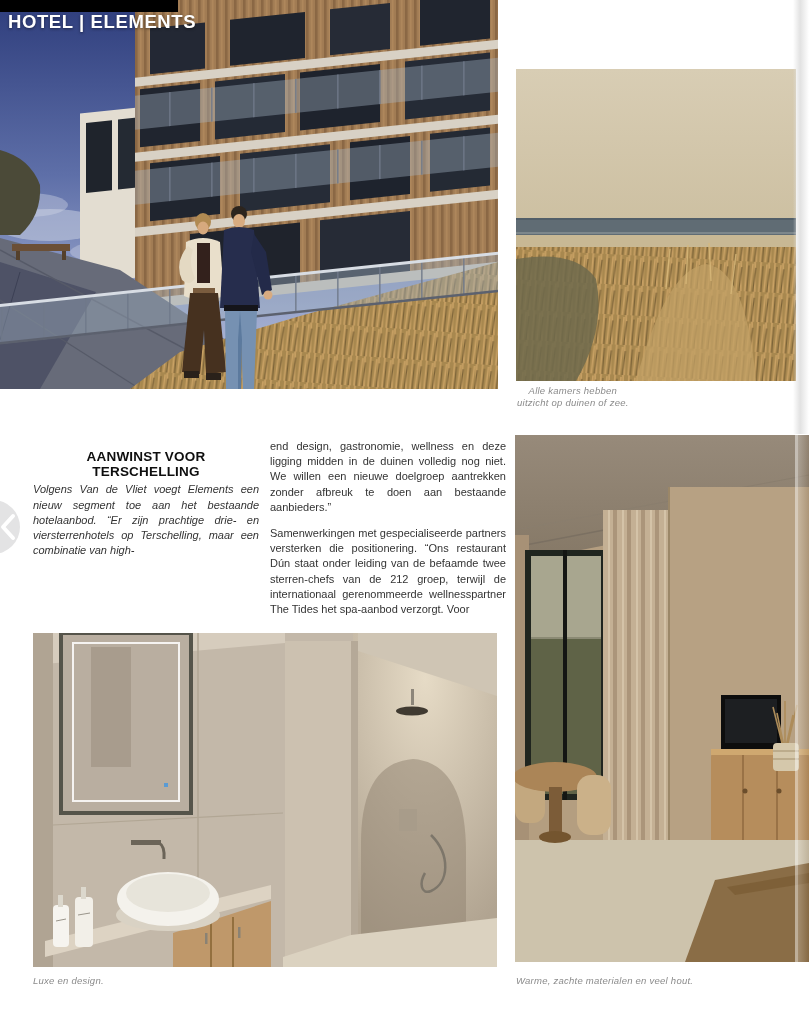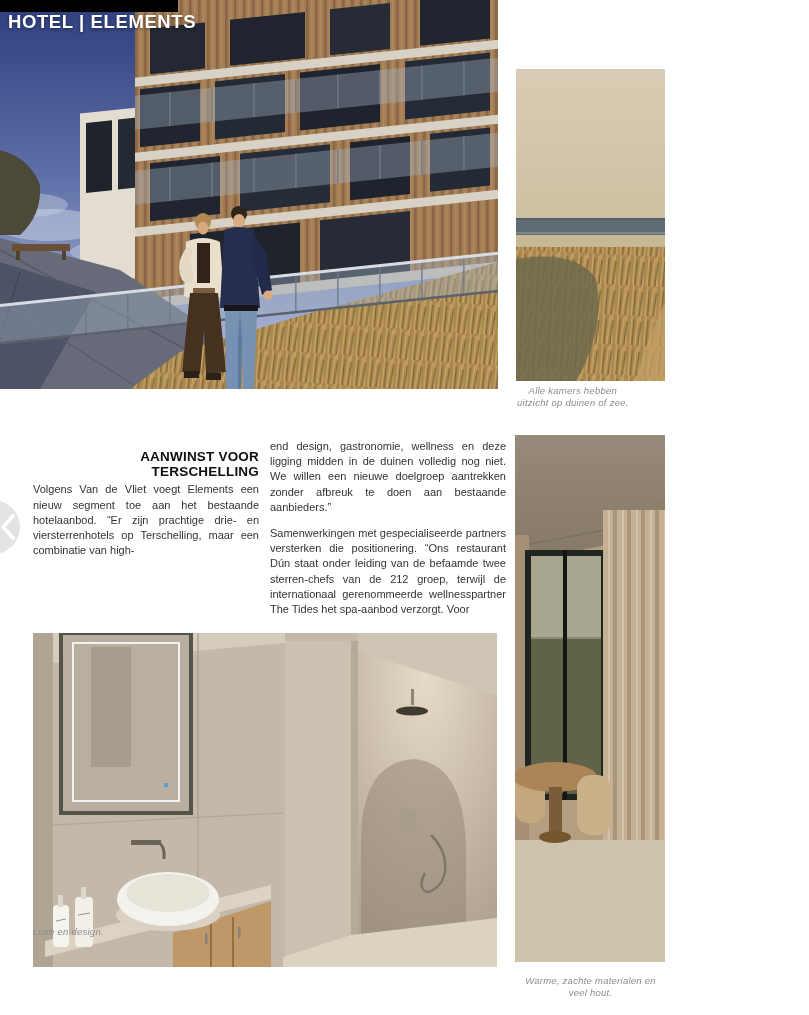--- a/index.html
+++ b/index.html
@@ -1,40 +1,40 @@
 <!DOCTYPE html>
 <html><head>
 <meta charset="utf-8">
 <style>
   html,body{margin:0;padding:0;background:#ffffff;}
-  #page{position:relative;width:665px;height:1015px;background:#ffffff;overflow:hidden;
+  #page{position:relative;width:809px;height:1015px;background:#ffffff;overflow:hidden;
         font-family:"Liberation Sans",sans-serif;}
   .photo{position:absolute;overflow:hidden;}
   .photo svg{display:block;}
   #main-photo{left:0;top:0;width:498px;height:389px;}
   #dunes-photo{left:516px;top:69px;width:280px;height:312px;}
   #bathroom-photo{left:33px;top:633px;width:464px;height:334px;}
   #interior-photo{left:515px;top:435px;width:294px;height:527px;}
   #header-bar{position:absolute;left:0;top:0;width:178px;height:12px;background:#000000;}
   #page-title{position:absolute;left:8px;top:11px;font-size:18.5px;font-weight:800;
       letter-spacing:.6px;color:#ffffff;text-shadow:0 1px 3px rgba(0,0,0,.45);white-space:nowrap;}
   .caption{position:absolute;font-size:9.5px;font-style:italic;color:#8b8b8b;
       letter-spacing:.25px;line-height:12px;white-space:pre-line;text-align:center;}
   #main-caption{left:33px;top:395px;}
   #dunes-caption{left:517px;top:385px;}
-  #bathroom-caption{left:33px;top:926px;}
+  #bathroom-caption{left:33px;top:975px;}
   #interior-caption{left:516px;top:975px;}
   .col{position:absolute;top:439px;width:226px;font-size:11px;line-height:15.2px;
       color:#333333;text-align:justify;}
   #col-left{left:33px;width:226px;}
   #col-right{left:270px;width:236px;}
   .col p{margin:0;}
   .col p + p{margin-top:11px;}
   .section-heading{margin:10px 0 3px 0;font-size:13.5px;font-weight:800;color:#0e0e0e;
-      letter-spacing:.2px;text-align:right;}
+      letter-spacing:.2px;text-align:center;}
   #page-edge-gradient{position:absolute;left:793px;top:0;width:16px;height:434px;
       background:linear-gradient(to right,rgba(255,255,255,0) 0%,#e2e2e2 45%,#ffffff 100%);}
   #page-gutter-line{position:absolute;left:795px;top:435px;width:3px;height:527px;
       background:rgba(255,255,255,.45);}
   #page-gutter-shade{position:absolute;left:798px;top:435px;width:11px;height:527px;
       background:linear-gradient(to right,rgba(255,255,255,.22),rgba(110,82,55,.14));}
   #prev-page-button{position:absolute;left:-34px;top:500px;width:54px;height:54px;
       border-radius:50%;background:#e3e3e4;border:none;cursor:pointer;display:flex;
       align-items:center;justify-content:flex-end;padding:0 4px 0 0;box-sizing:border-box;}
 </style>
@@ -171,21 +171,21 @@
       <path d="M0,190 Q60,180 80,210 Q90,260 60,312 L0,312 Z" fill="#6f6a4c" opacity="0.85"></path>
       <path d="M120,312 Q150,200 190,195 Q230,200 240,312 Z" fill="#c2a066" opacity="0.75"></path>
       <path d="M150,220 L154,180 M170,215 L172,176 M195,212 L193,174 M215,225 L220,185" stroke="#d8b97b" stroke-width="1.4" fill="none" opacity="0.8"></path>
     </svg>
   </figure>
   <figcaption class="caption" id="dunes-caption">Alle kamers hebben
 uitzicht op duinen of zee.</figcaption>
 
   <div class="col" id="col-left">
     <h3 class="section-heading">AANWINST VOOR TERSCHELLING</h3>
-    <p style="margin-top:0;">Volgens Van de Vliet voegt Elements een nieuw segment toe aan het bestaande hotelaanbod. “Er zijn prachtige drie- en viersterrenhotels op Terschelling, maar een combinatie van high-</p>
+    <p style="margin-top:0;font-style:italic;">Volgens Van de Vliet voegt Elements een nieuw segment toe aan het bestaande hotelaanbod. “Er zijn prachtige drie- en viersterrenhotels op Terschelling, maar een combinatie van high-</p>
   </div>
   <div class="col" id="col-right">
     <p>end design, gastronomie, wellness en deze ligging midden in de duinen volledig nog niet. We willen een nieuwe doelgroep aantrekken zonder afbreuk te doen aan bestaande aanbieders.”</p>
     <p>Samenwerkingen met gespecialiseerde partners versterken die positionering. “Ons restaurant Dún staat onder leiding van de befaamde twee sterren-chefs van de 212 groep, terwijl de internationaal gerenommeerde wellnesspartner The Tides het spa-aanbod verzorgt. Voor</p>
   </div>
 
   <figure class="photo" id="bathroom-photo" style="margin:0;">
     <svg width="464" height="334" viewBox="0 0 464 334">
       <defs>
         <radialGradient id="shlight" cx="0.5" cy="0.15" r="0.9">

